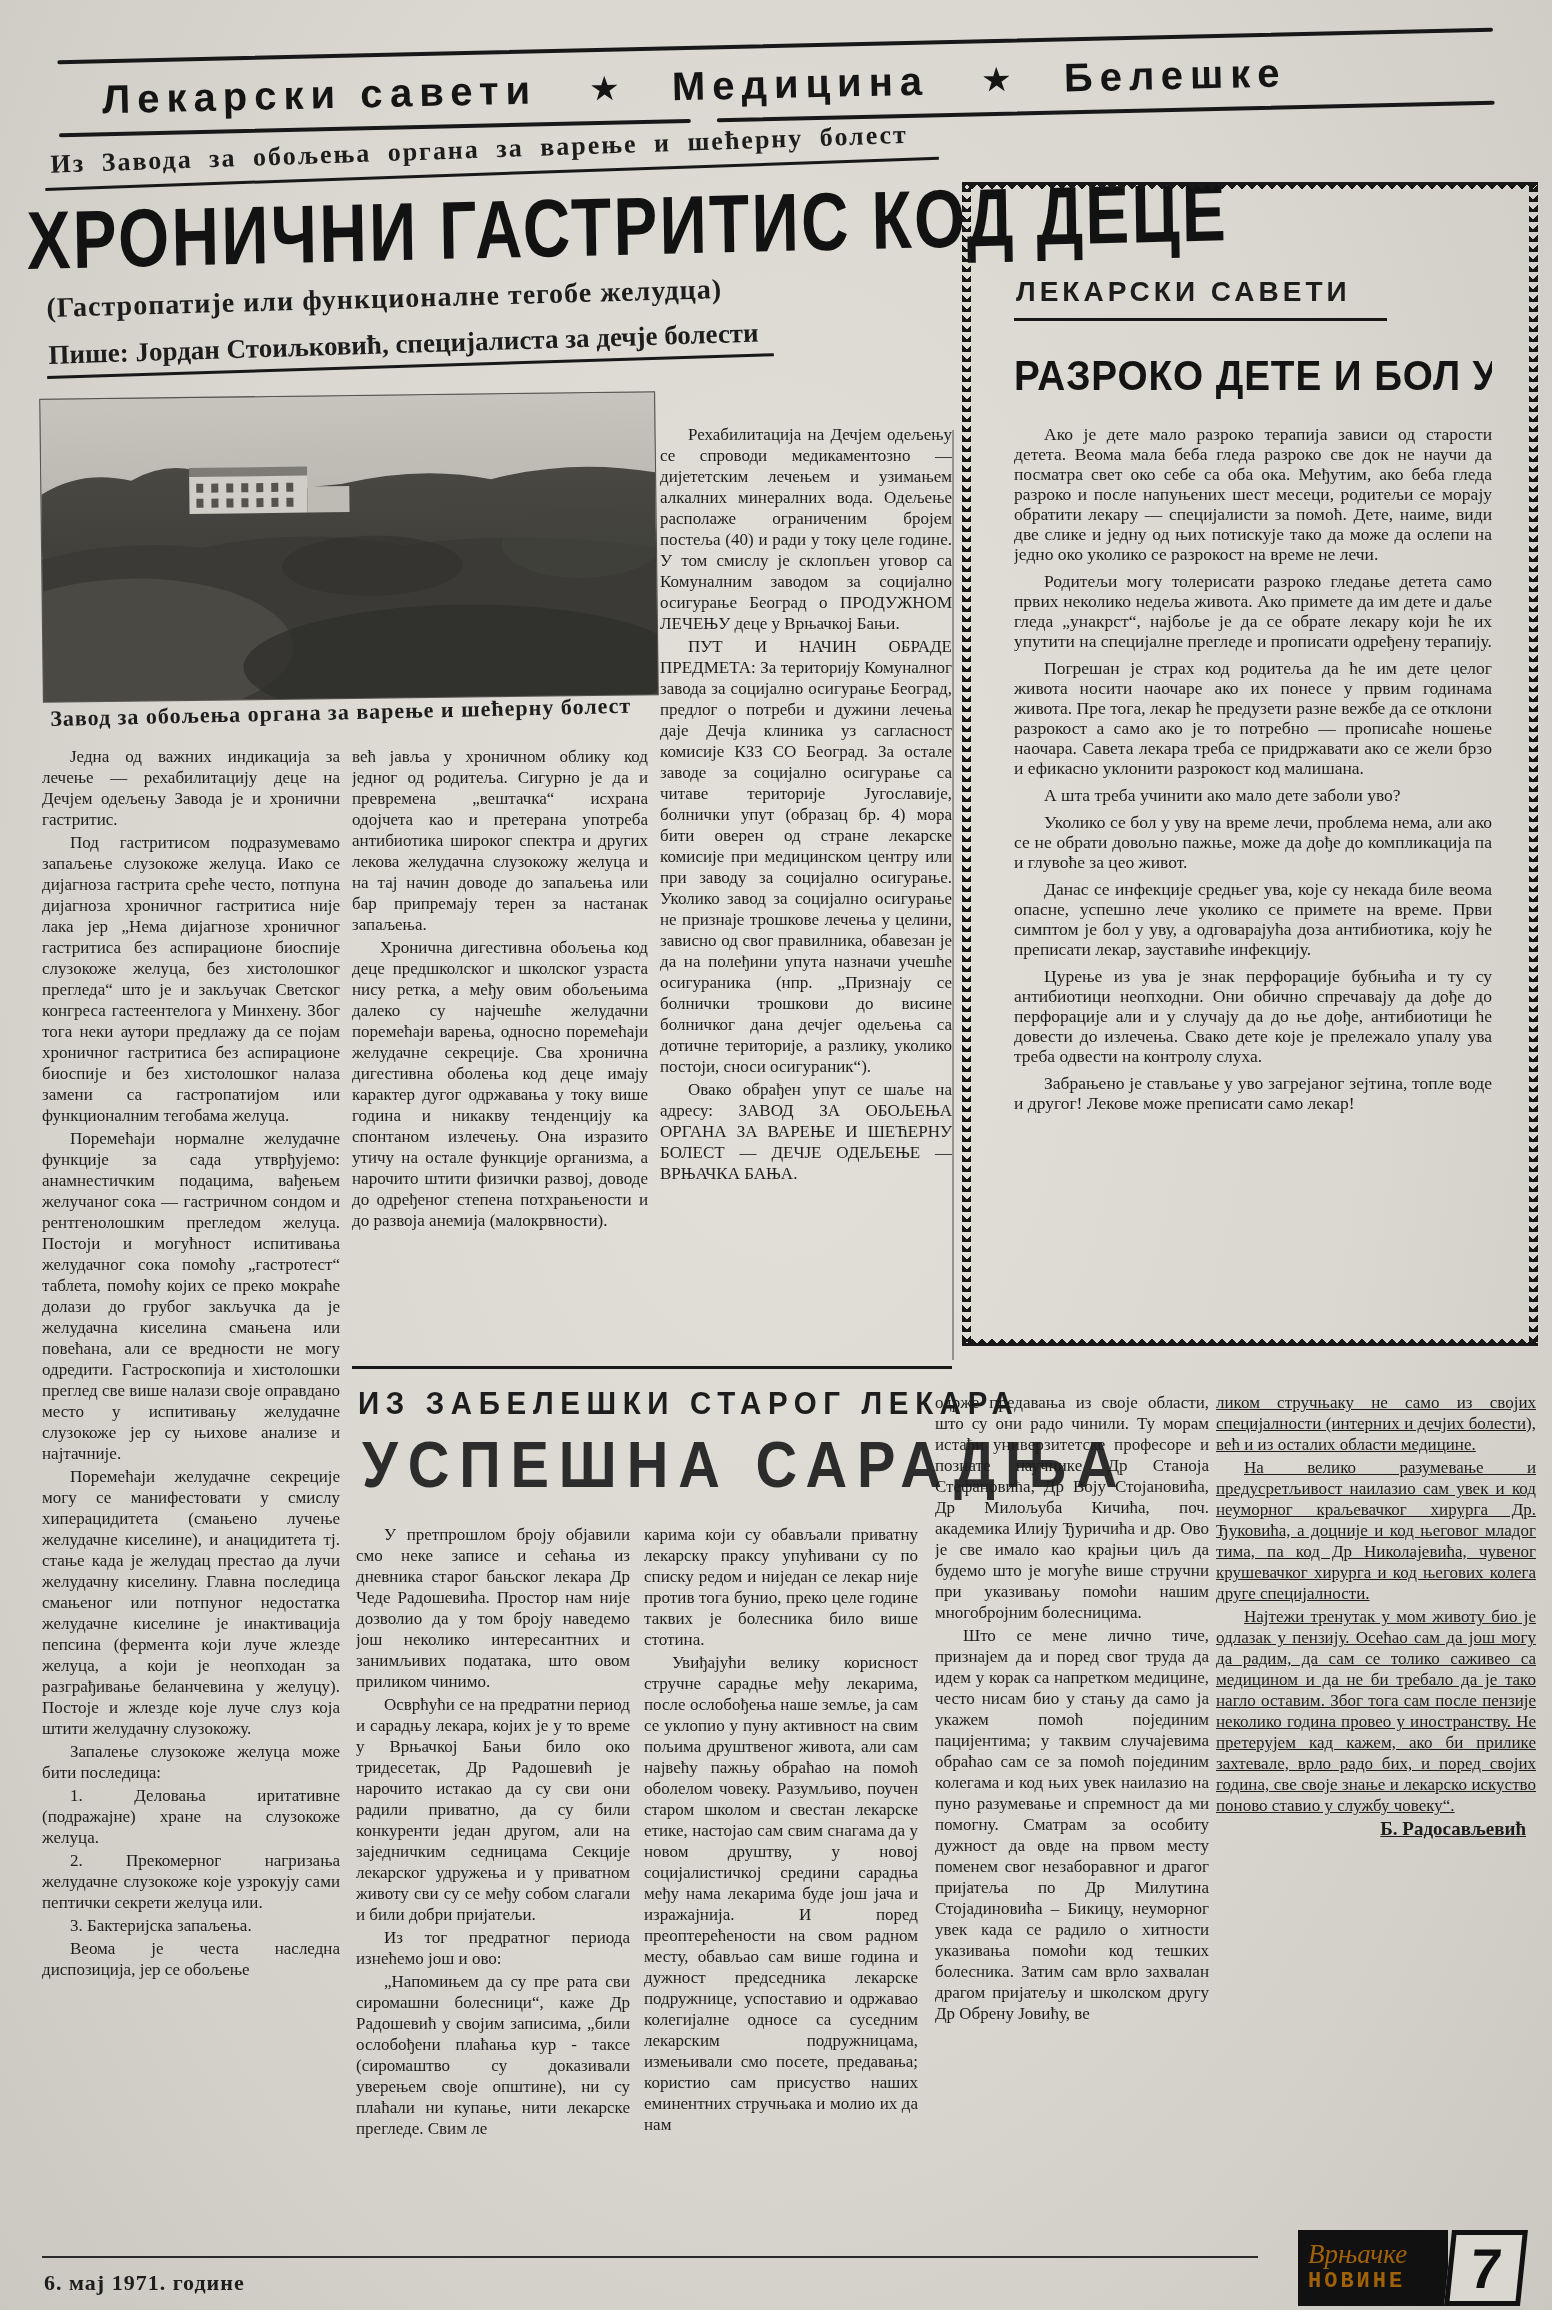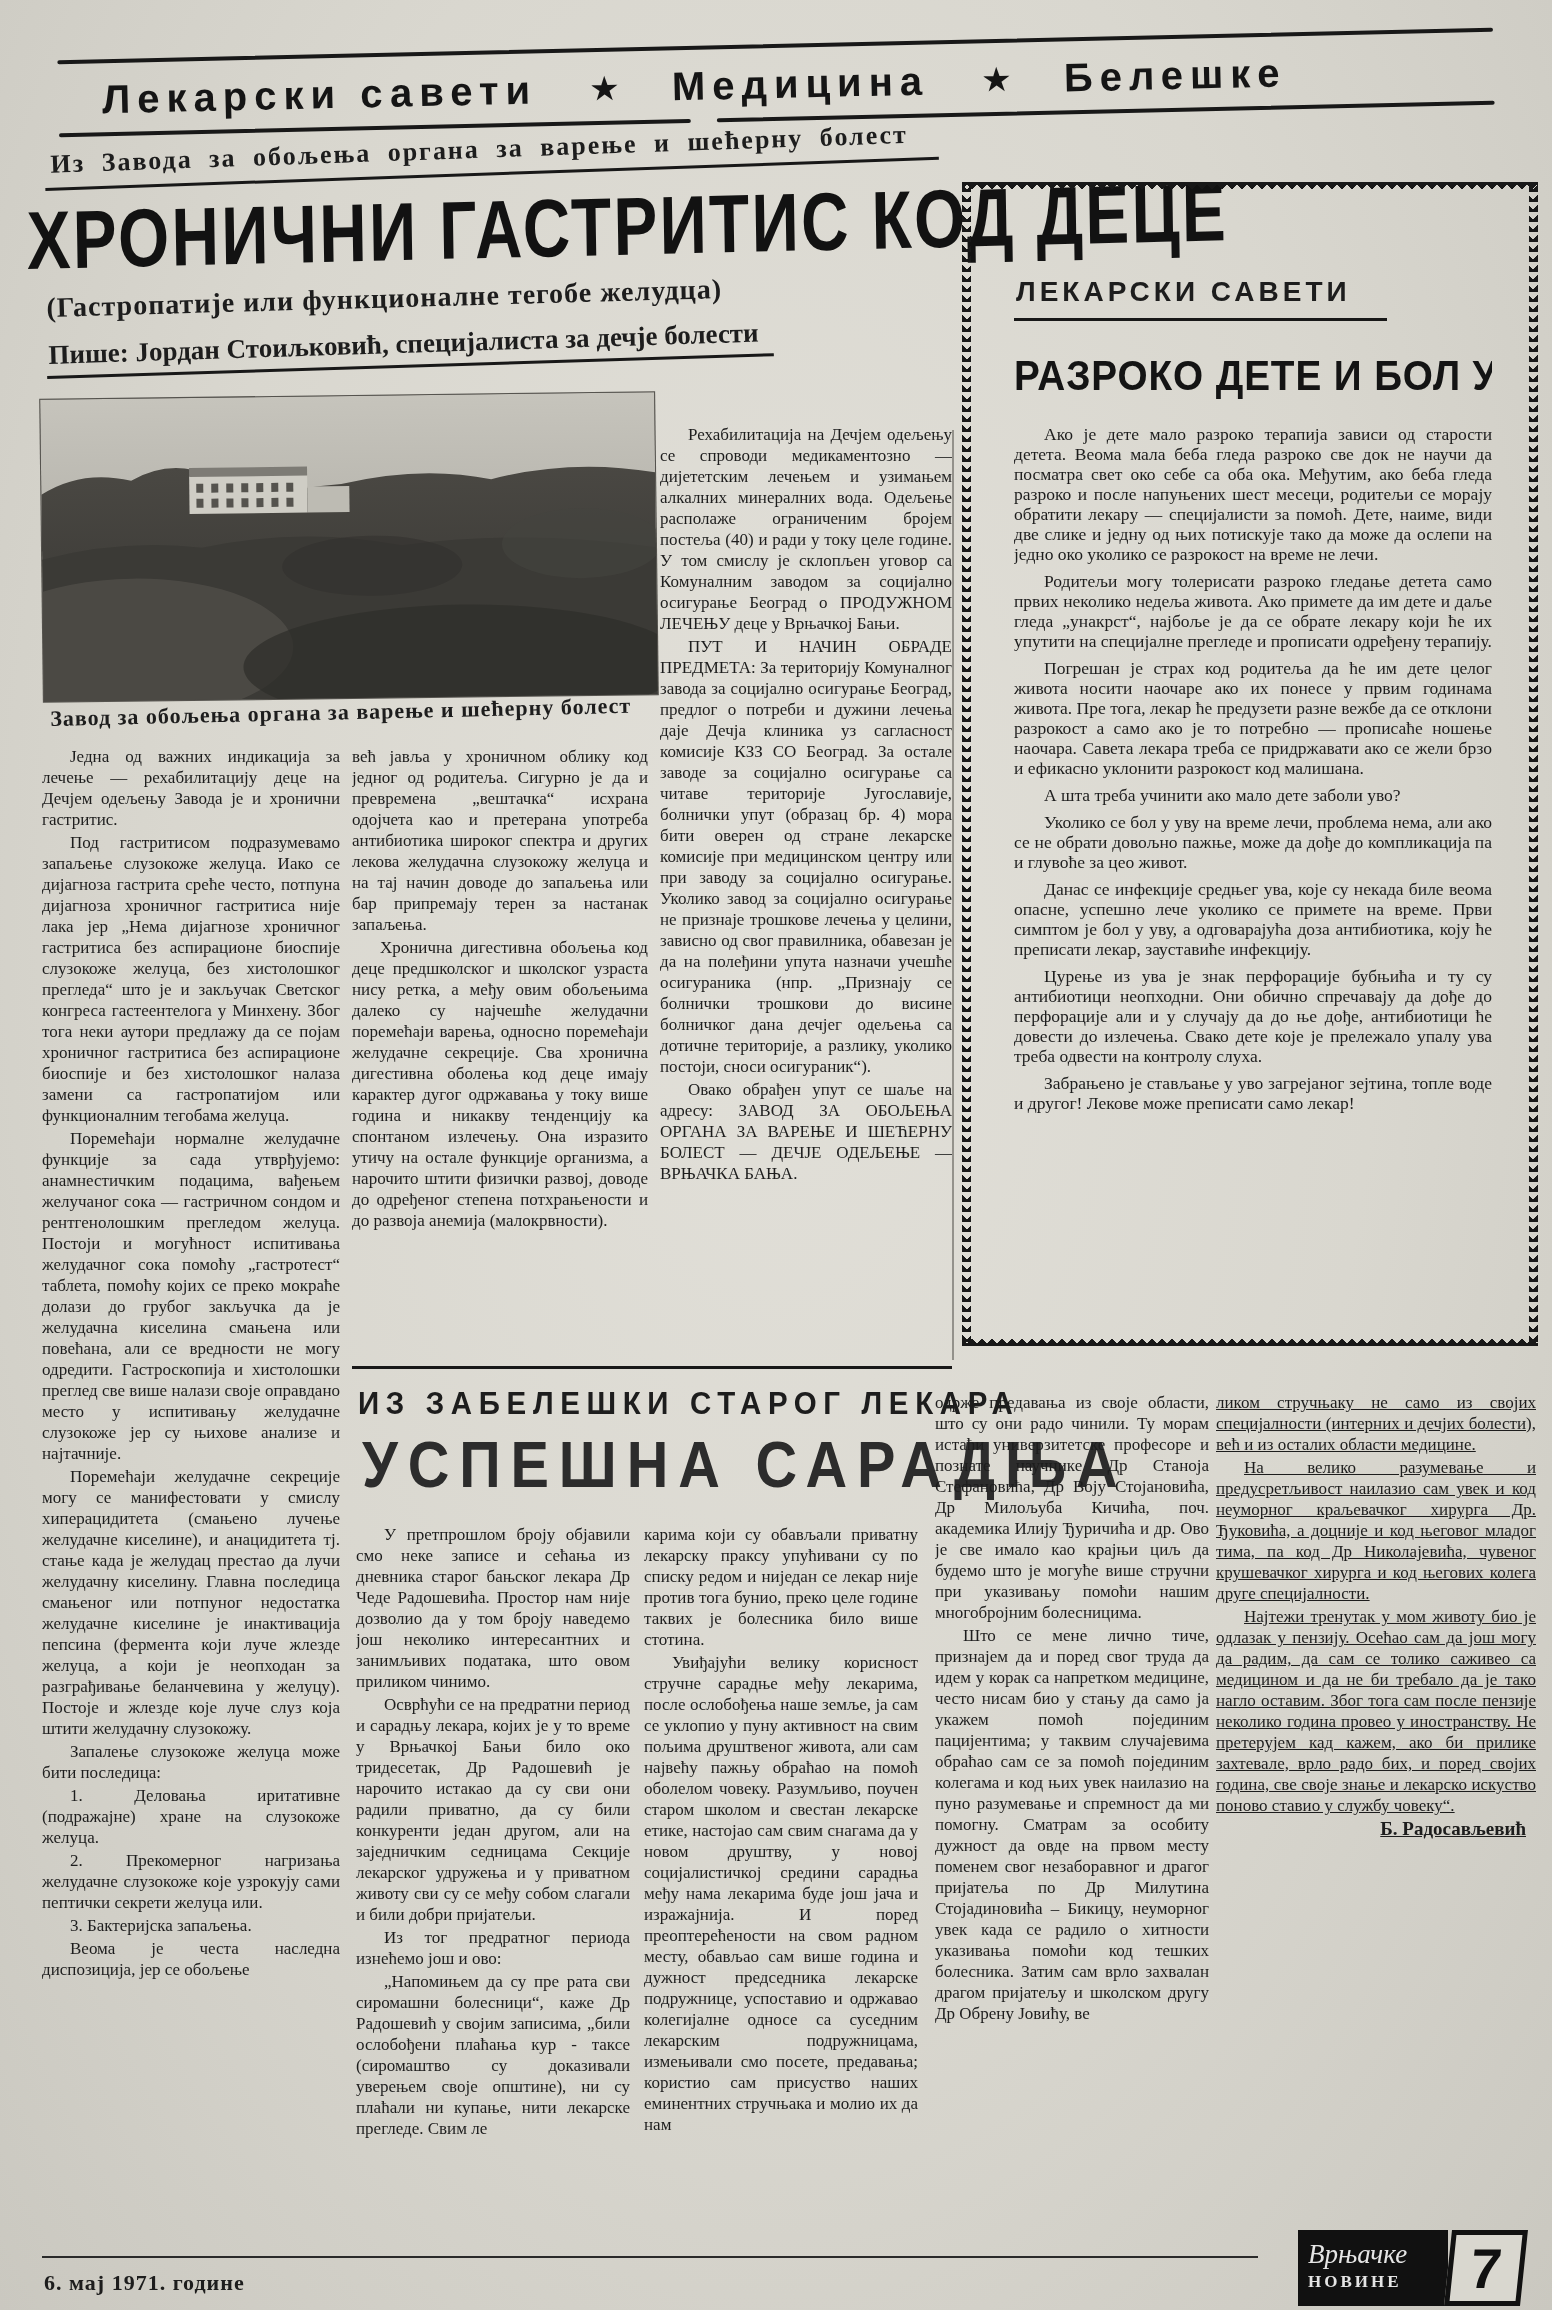--- a/index.html
+++ b/index.html
@@ -90,25 +90,25 @@
   .mcol1 { left:356px;  top:1524px; width:274px; height:736px; }
   .mcol2 { left:644px;  top:1524px; width:274px; height:736px; }
   .mcol3 { left:919px;  top:1392px; width:274px; height:866px;margin-left:16px; }
   .mcol4 { left:1216px; top:1392px; width:320px; height:800px;text-decoration:underline; }
   .signature { text-align:right; font-weight:700; font-size:19px; padding-right:10px; text-indent:0; }
 
   
   .foot-rule { left:42px; top:2256px; width:1216px; height:2px; background:#2a2a2a; }
   .foot-date { left:44px; top:2270px; font-size:22px; font-weight:700; letter-spacing:1px; }
   .logo { left:1298px; top:2230px; width:226px; height:76px; display:flex; }
-  .logo-name { flex:1; background:#111; color:#e5e5e5; display:flex; flex-direction:column;
+  .logo-name { flex:1; background:#111; color:#a16207; display:flex; flex-direction:column;
     justify-content:center; padding:4px 10px; }
   .logo-name .l1 { font-style:italic; font-size:27px; line-height:28px; }
-  .logo-name .l2 { font-family:Liberation Serif, serif; font-weight:800;
-    font-size:17px; line-height:28px; letter-spacing:3px; }
+  .logo-name .l2 { font-family:Liberation Mono, monospace; font-weight:800;
+    font-size:22px; line-height:28px; letter-spacing:3px; }
   .logo-seven { width:66px; background:#d9d7cf; border:5px solid #111; display:flex;
     align-items:center; justify-content:center;
     font-family:"Liberation Sans", sans-serif; font-weight:800; font-size:56px;
     transform:skewX(-6deg); color:#111; }
 </style>
 </head>
 <body>
 
 <div class="page">
 

